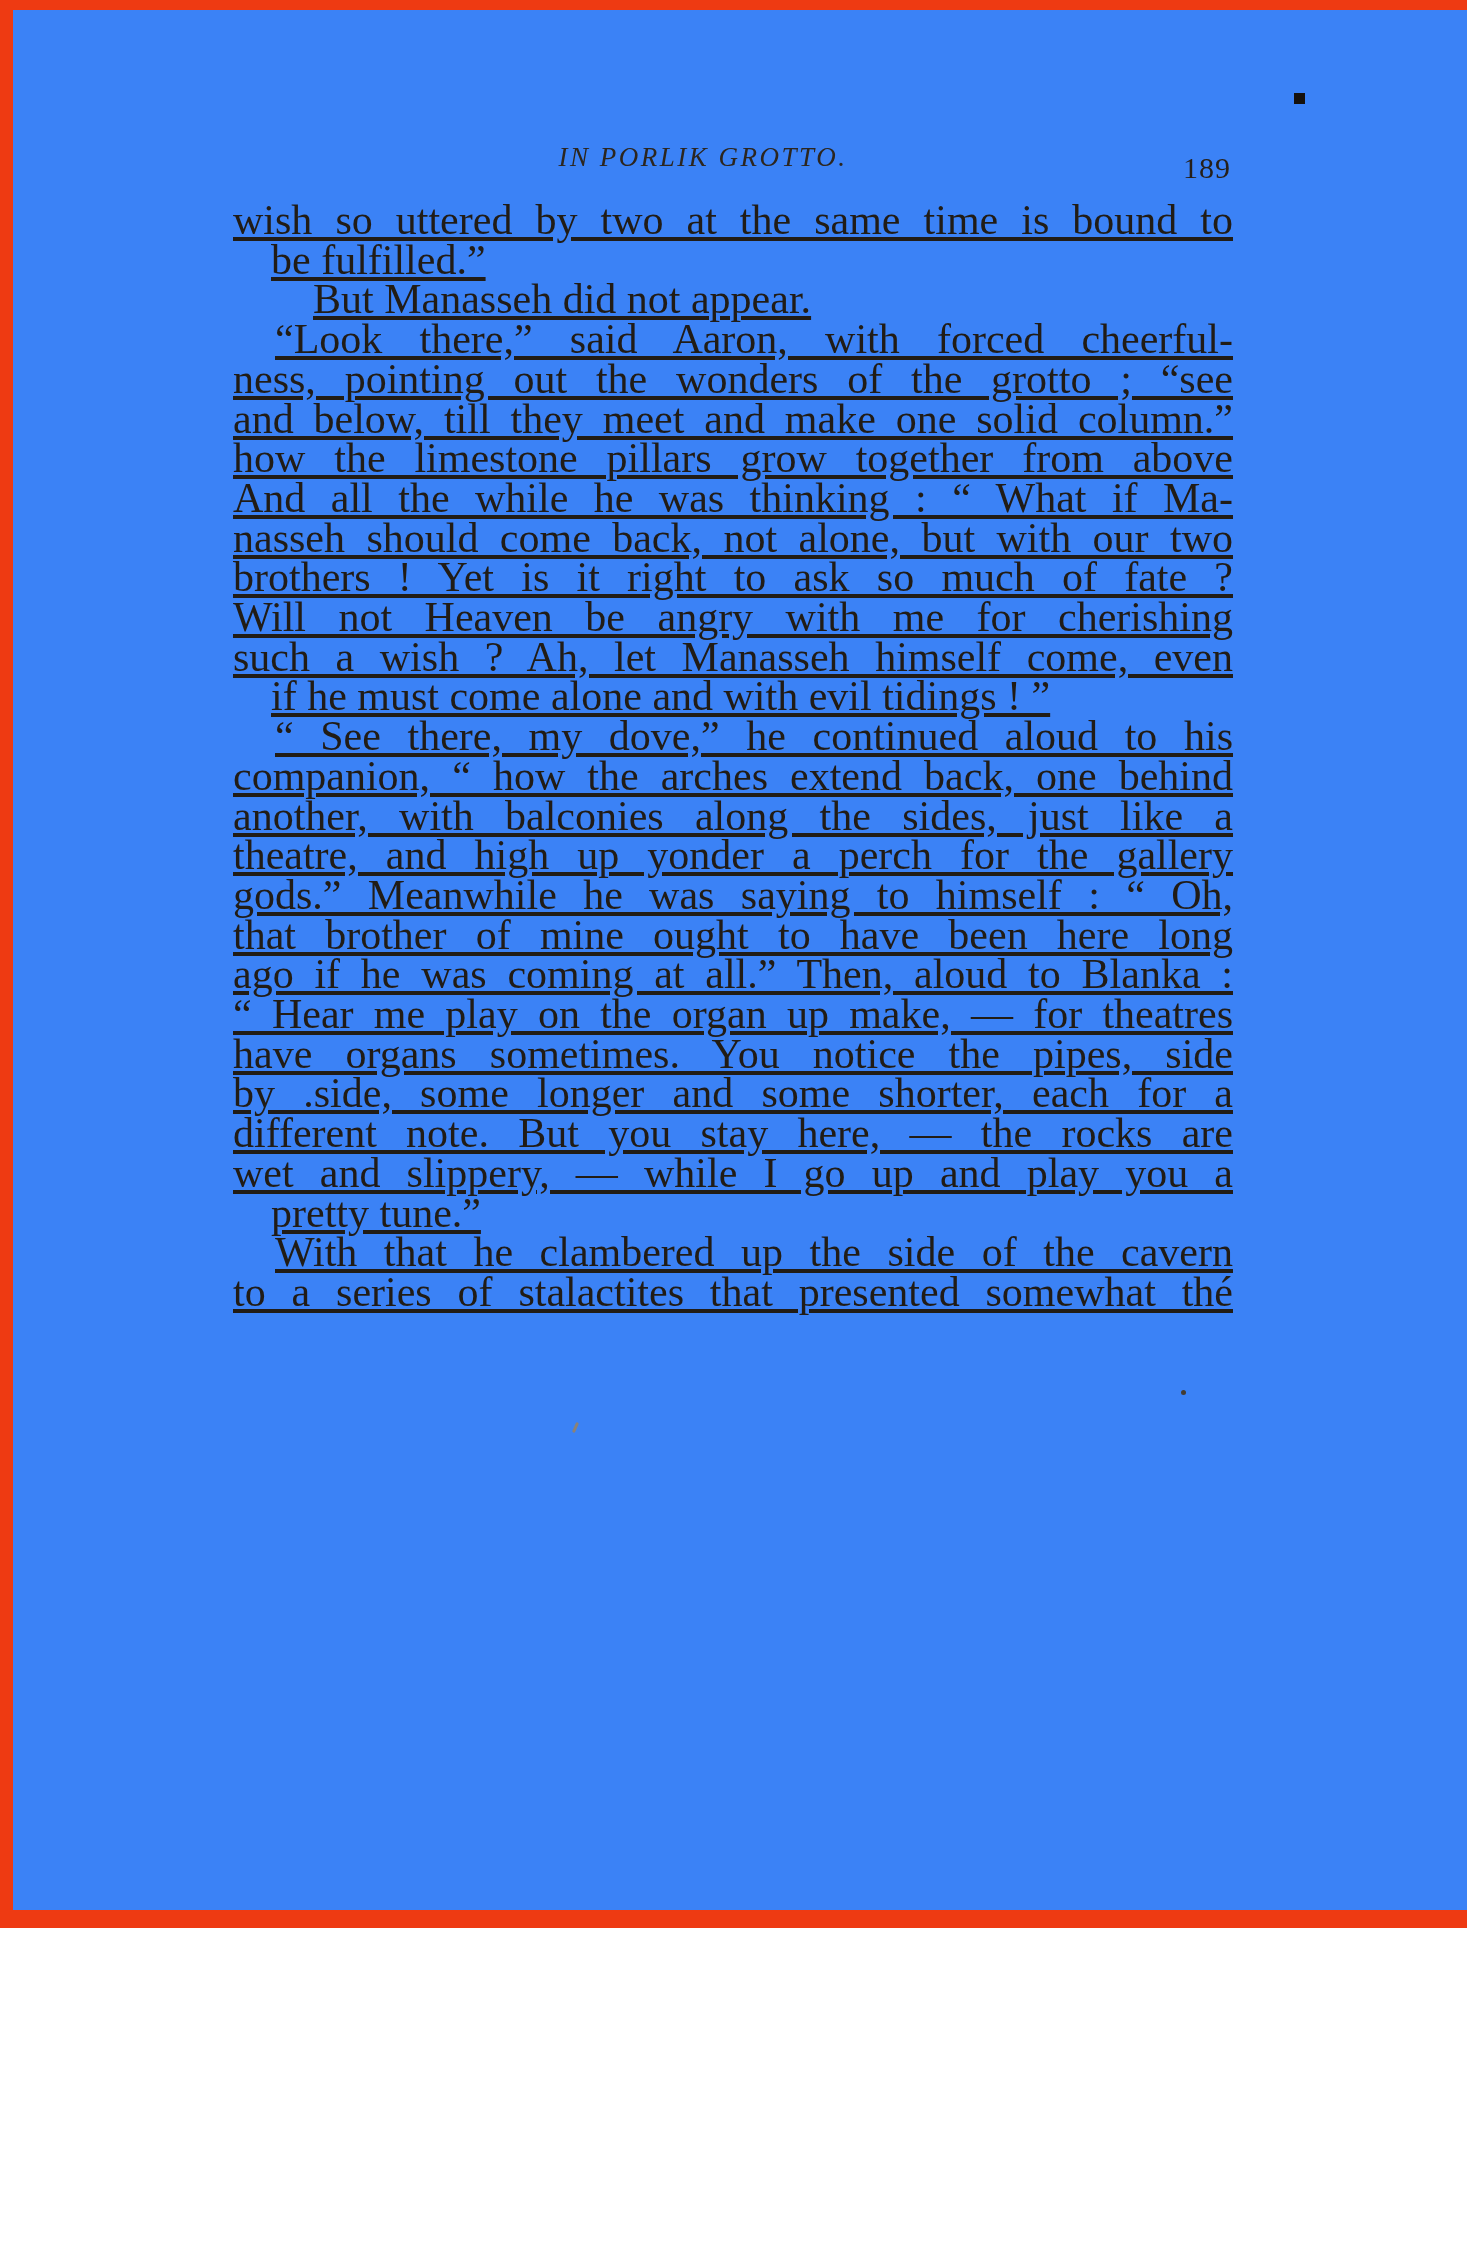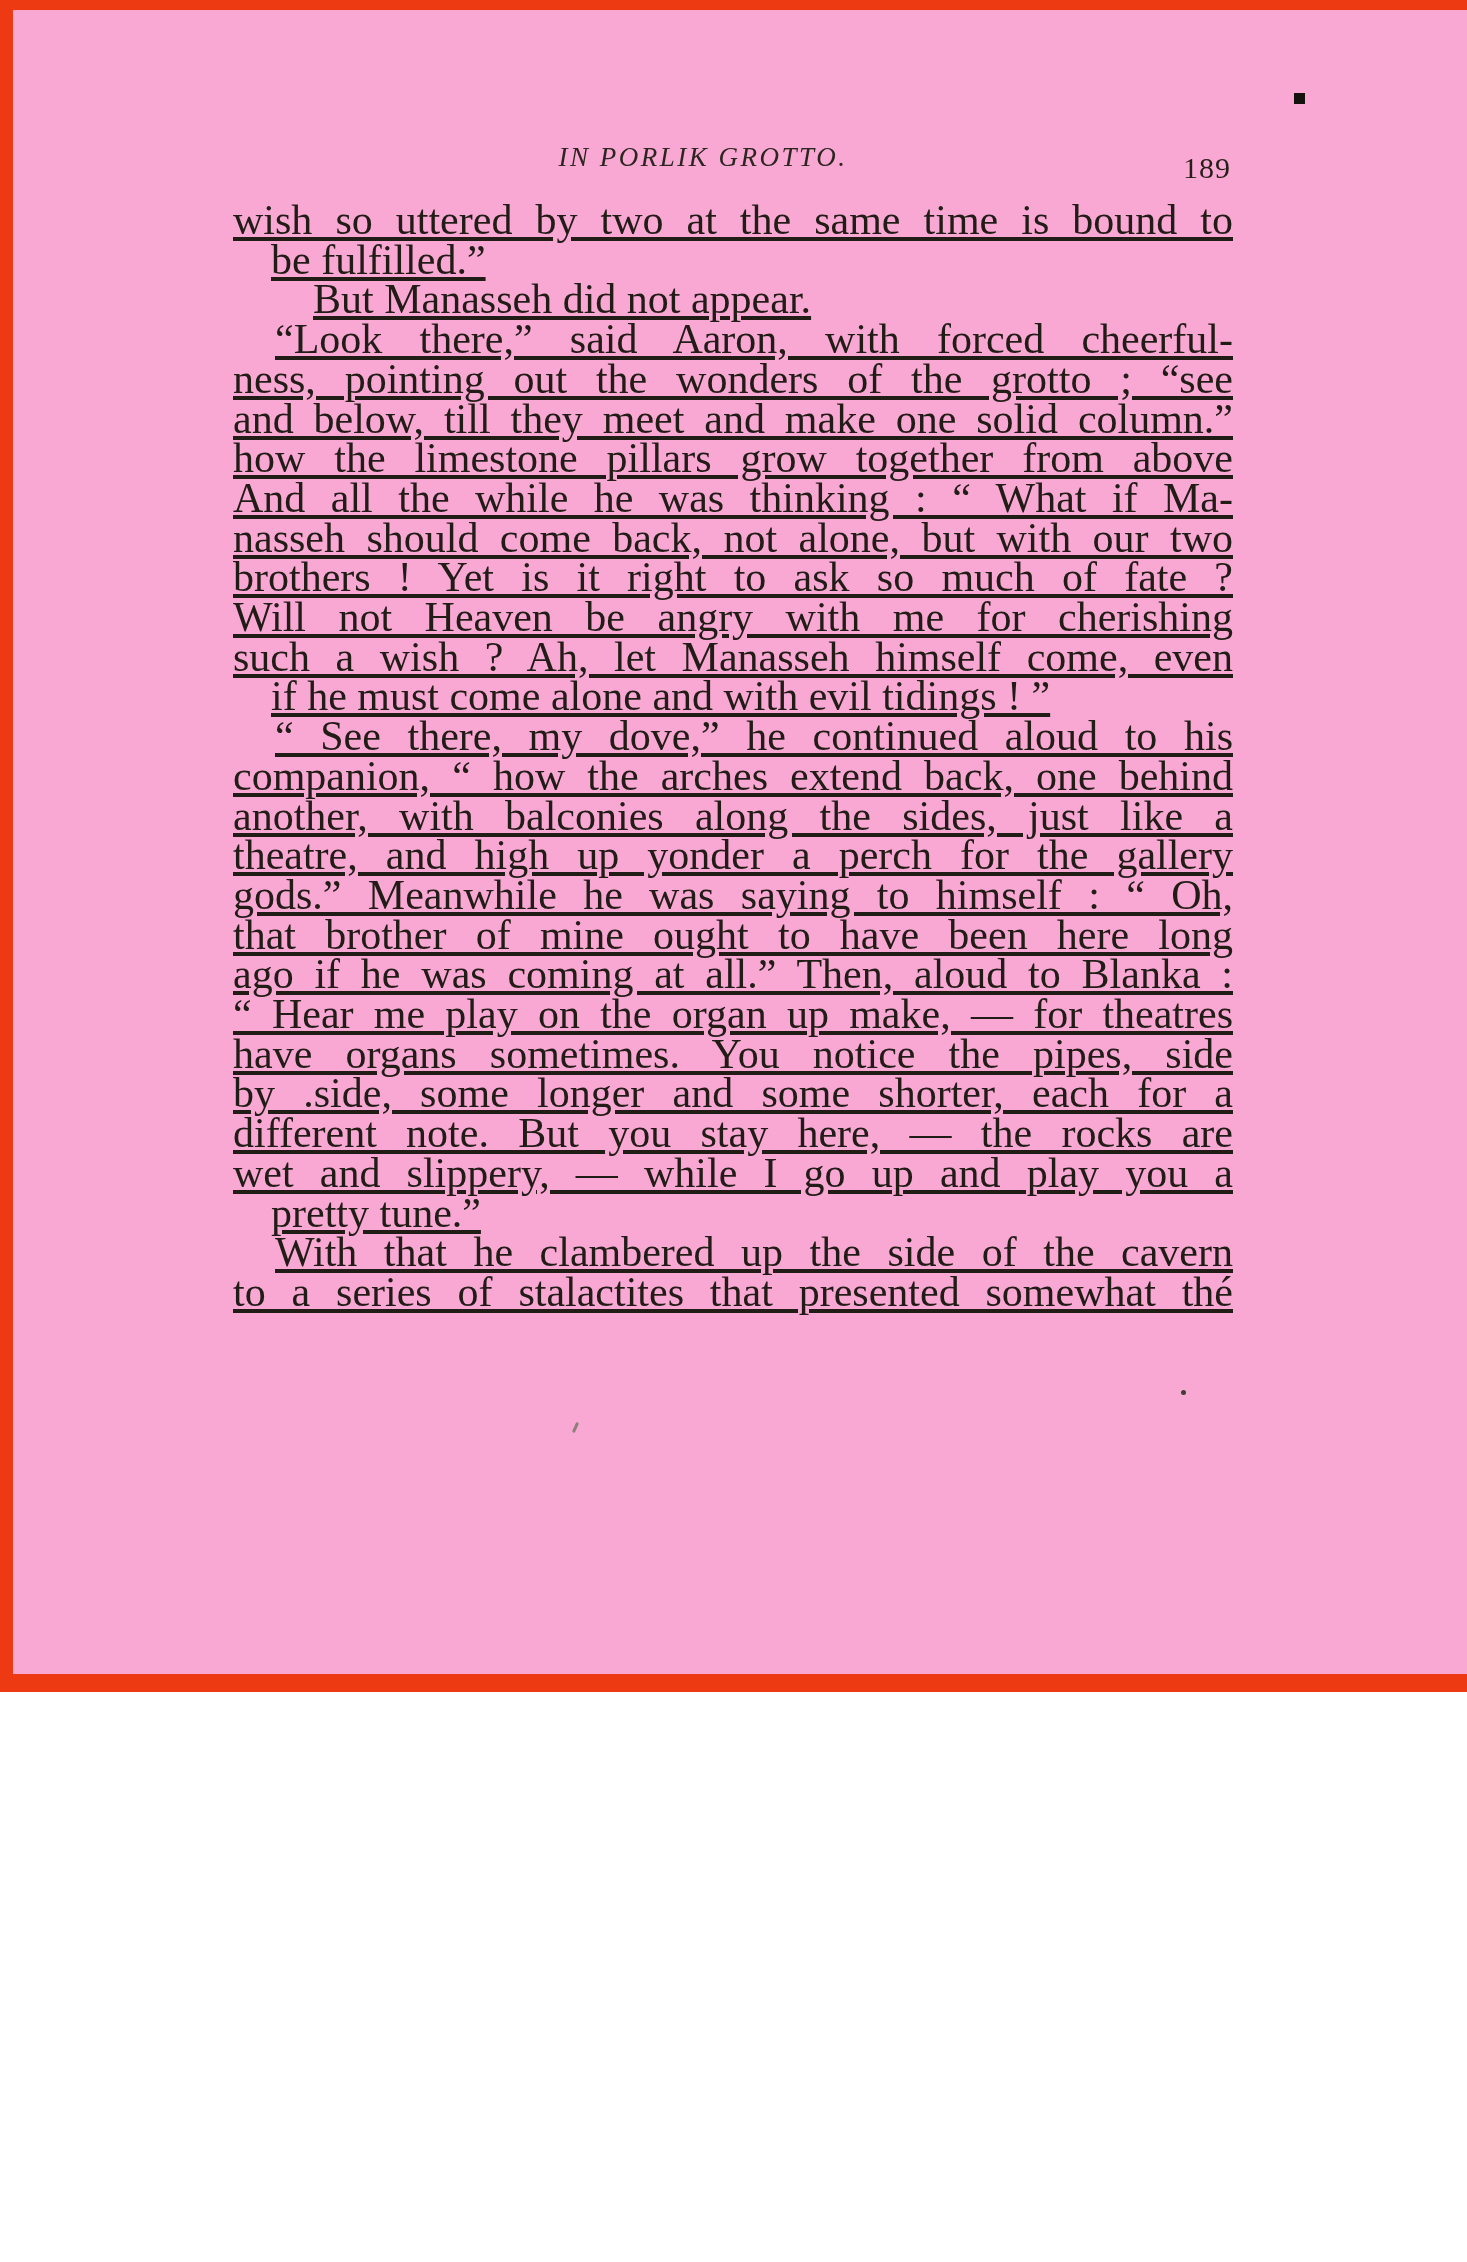--- a/index.html
+++ b/index.html
@@ -5,22 +5,22 @@
 <style>
   * { margin: 0; padding: 0; box-sizing: border-box; }
   html, body { background: #ffffff; }
   body {
     width: 1467px; height: 2262px;
     font-family: "Liberation Serif", serif;
     position: relative;
   }
   .page {
     position: absolute; top: 0; left: 0;
-    width: 1467px; height: 1692px;
-    background: #f9a8d4;
+    width: 1467px; height: 1928px;
+    background: #3b82f6;
     color: #221d17;
     overflow: hidden;
   }
   
   .edge { position: absolute; background: #ee3a12; }
   .edge-top    { top: 0; left: 0; width: 100%; height: 10px; }
   .edge-left   { top: 0; left: 0; width: 13px; height: 100%; }
   .edge-bottom { bottom: 0; left: 0; width: 100%; height: 18px; }
 
   

